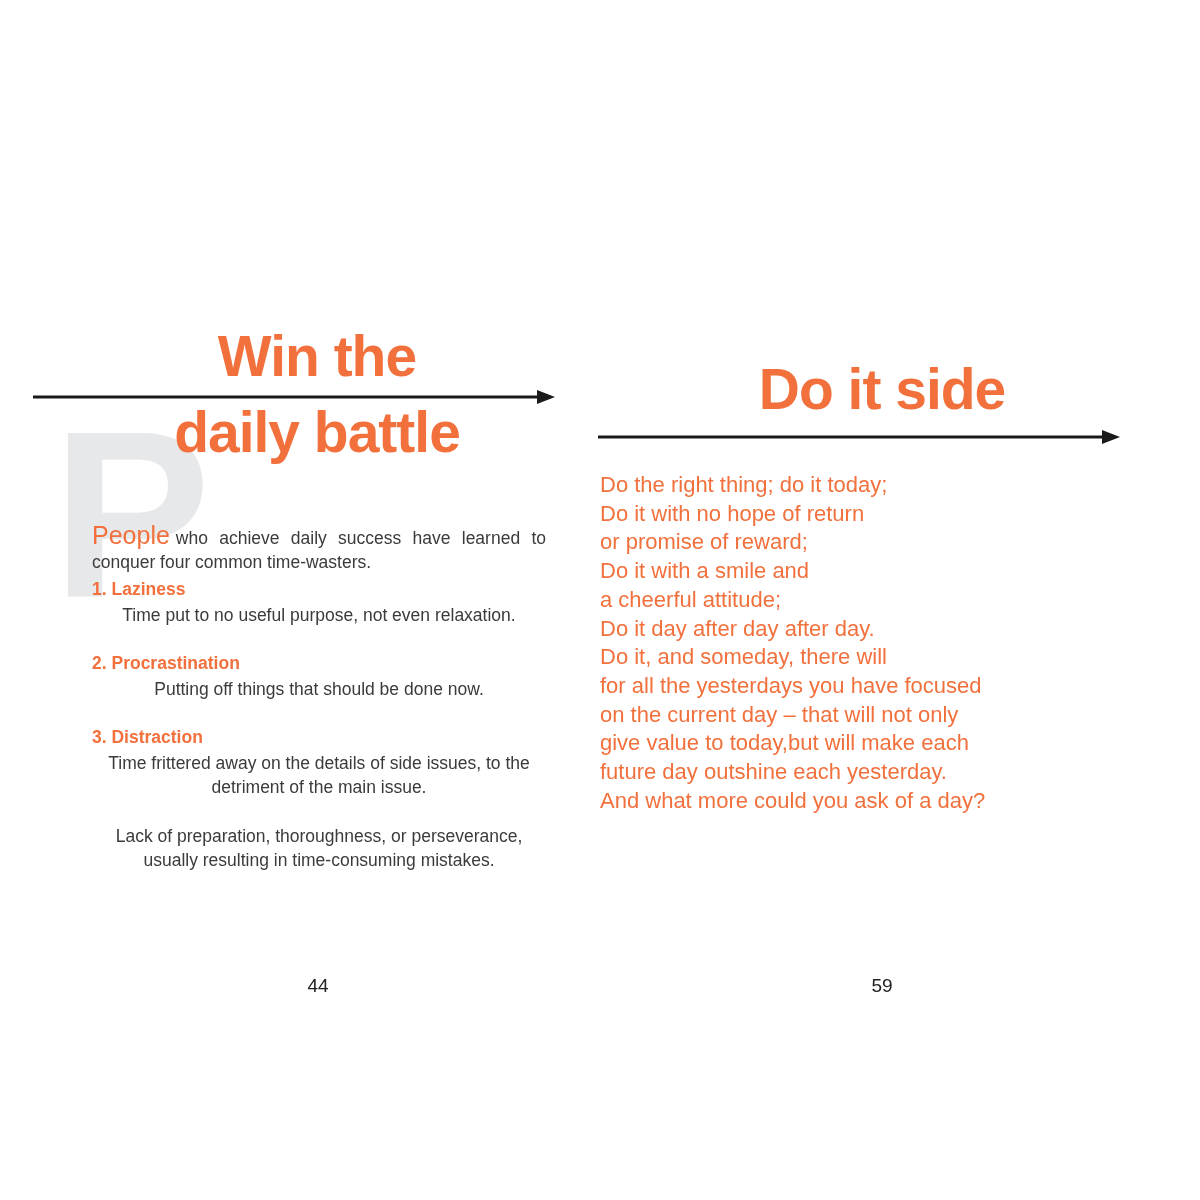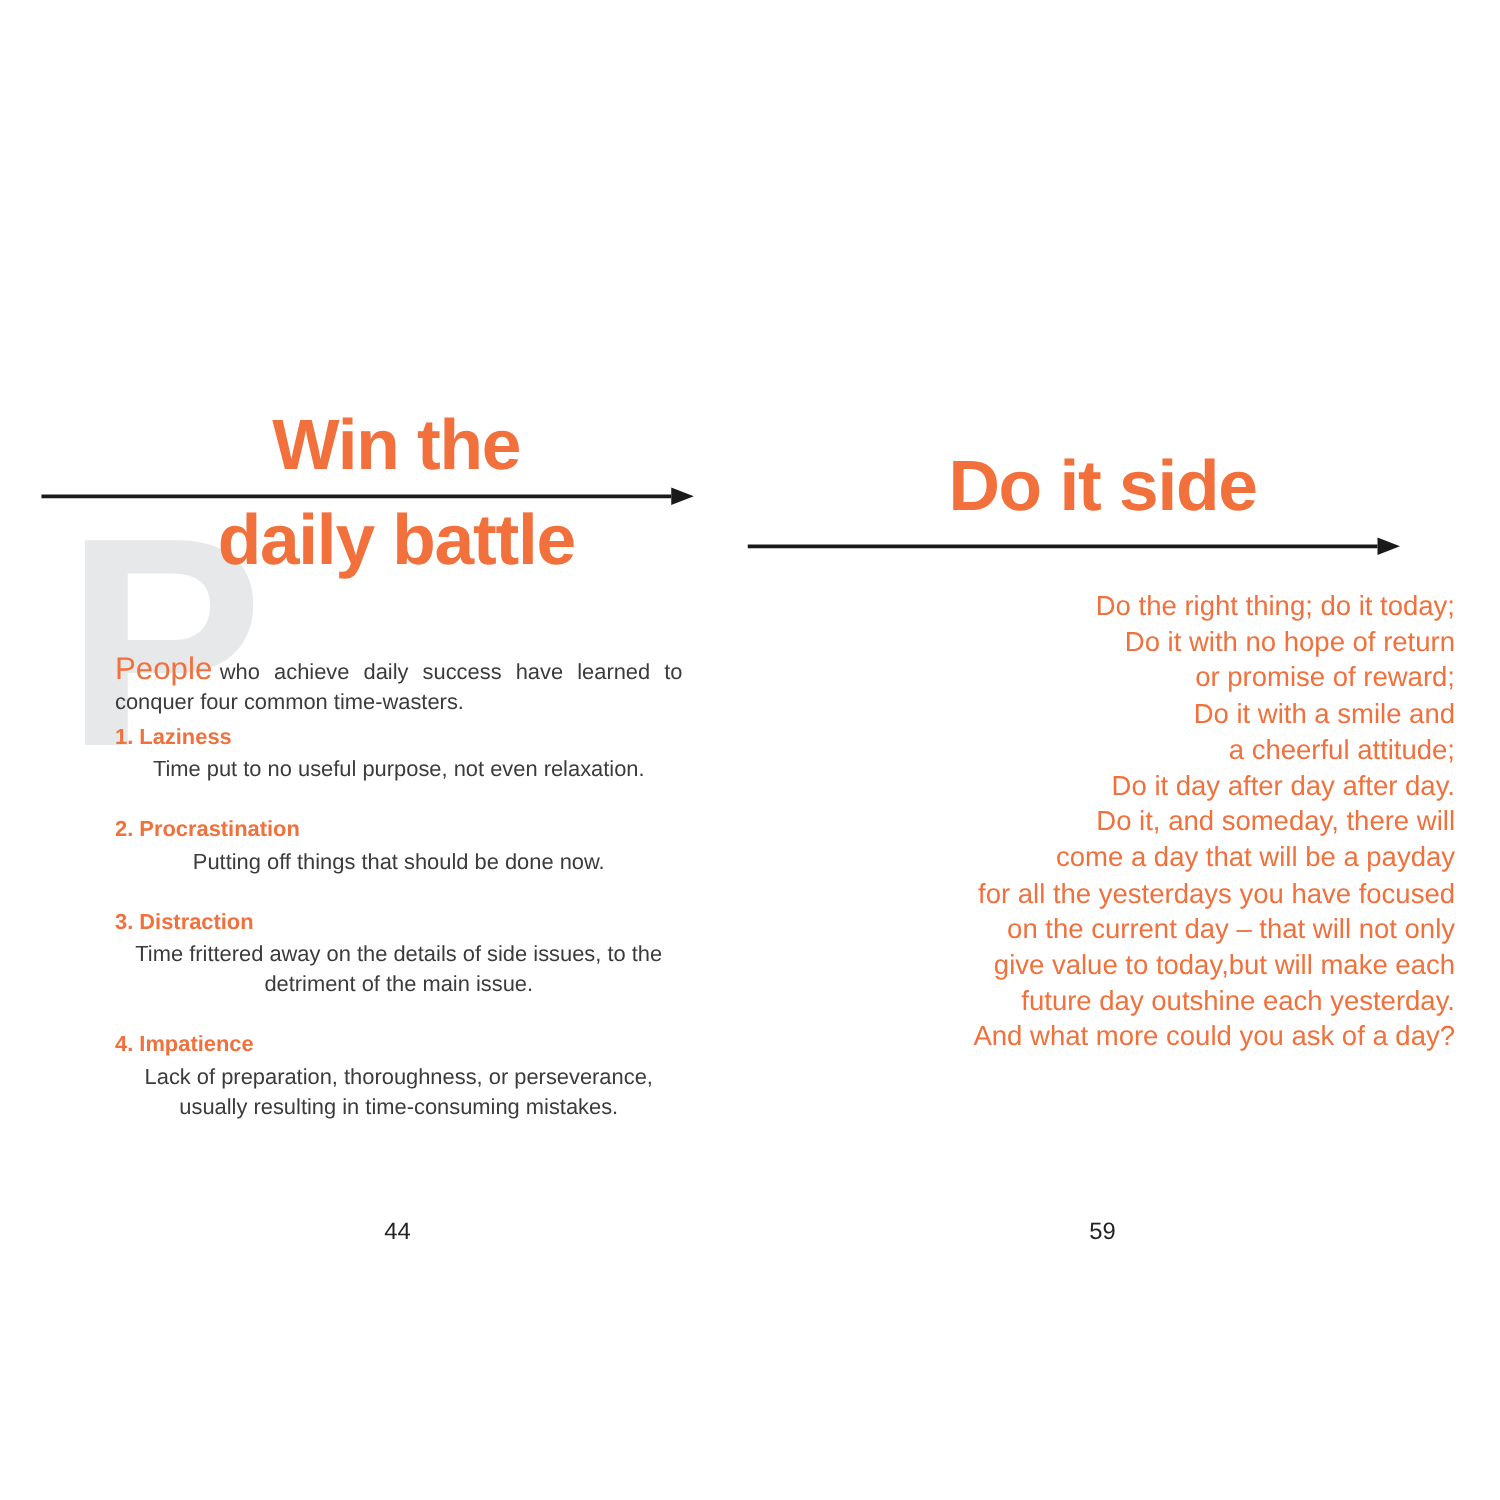--- a/index.html
+++ b/index.html
@@ -93,21 +93,21 @@
     font-size: 17.5px;
     line-height: 24px;
     text-align: center;
   }
   
   .poem {
     position: absolute;
     left: 600px;
     top: 471px;
     width: 564px;
-    text-align: right;
+    text-align: left;
     color: #f1703c;
     font-size: 22px;
     line-height: 28.7px;
   }
   .poem-line { display: block; }
   
   .page-number {
     position: absolute;
     width: 80px;
     text-align: center;
@@ -144,21 +144,20 @@
     </div>
     <div class="waster-item">
       <div class="waster-heading">2. Procrastination</div>
       <div class="waster-text">Putting off things that should be done now.</div>
     </div>
     <div class="waster-item">
       <div class="waster-heading">3. Distraction</div>
       <div class="waster-text">Time frittered away on the details of side issues, to the detriment of the main issue.</div>
     </div>
     <div class="waster-item">
-      <div class="waster-heading">4. Impatience</div>
       <div class="waster-text">Lack of preparation, thoroughness, or perseverance, usually resulting in time-consuming mistakes.</div>
     </div>
   </div>
 
   <div class="page-number page-number-left">44</div>
 
   <div class="right-title">Do it side</div>
 
   <svg class="arrow-svg arrow-right" width="524" height="16" viewBox="0 0 524 16">
     <line x1="0" y1="8" x2="504" y2="8" stroke="#1a1a1a" stroke-width="3"></line>
@@ -166,21 +165,20 @@
   </svg>
 
   <div class="poem">
     <span class="poem-line">Do the right thing; do it today;</span>
     <span class="poem-line">Do it with no hope of return</span>
     <span class="poem-line">or promise of reward;</span>
     <span class="poem-line">Do it with a smile and</span>
     <span class="poem-line">a cheerful attitude;</span>
     <span class="poem-line">Do it day after day after day.</span>
     <span class="poem-line">Do it, and someday, there will</span>
-    <span class="poem-line">come a day that will be a payday</span>
     <span class="poem-line">for all the yesterdays you have focused</span>
     <span class="poem-line">on the current day – that will not only</span>
     <span class="poem-line">give value to today,but will make each</span>
     <span class="poem-line">future day outshine each yesterday.</span>
     <span class="poem-line">And what more could you ask of a day?</span>
   </div>
 
   <div class="page-number page-number-right">59</div>
 
 </div>

